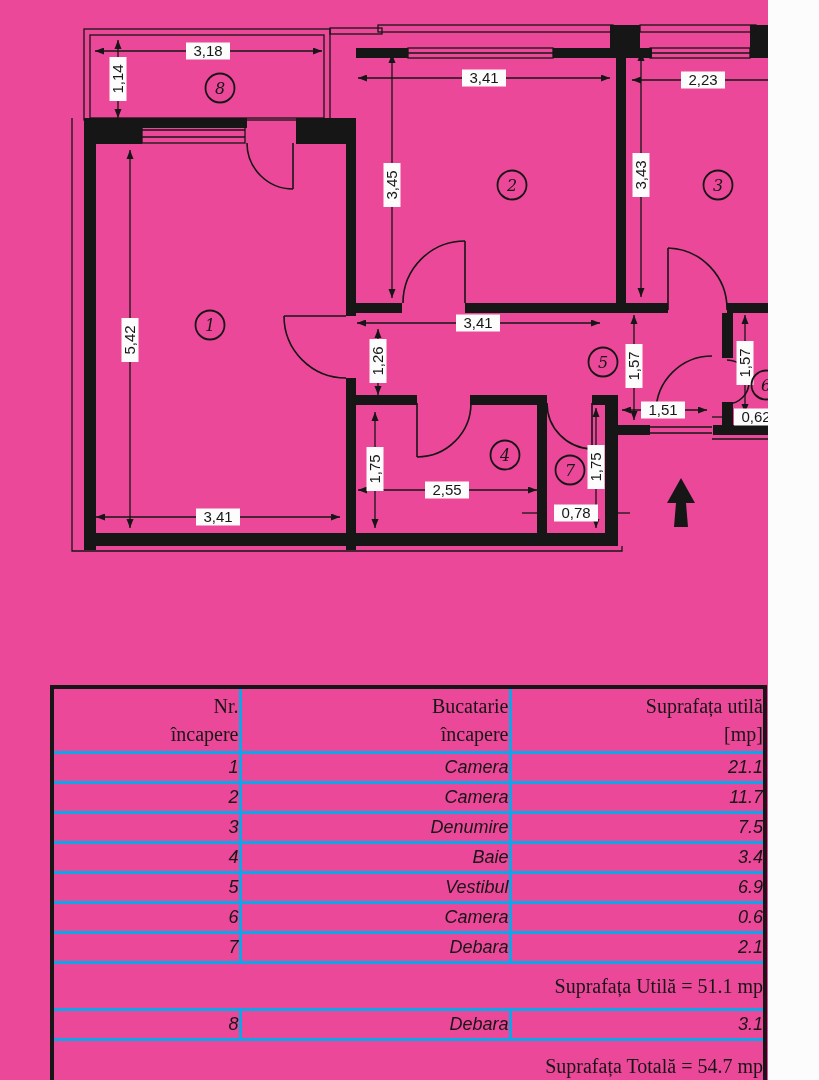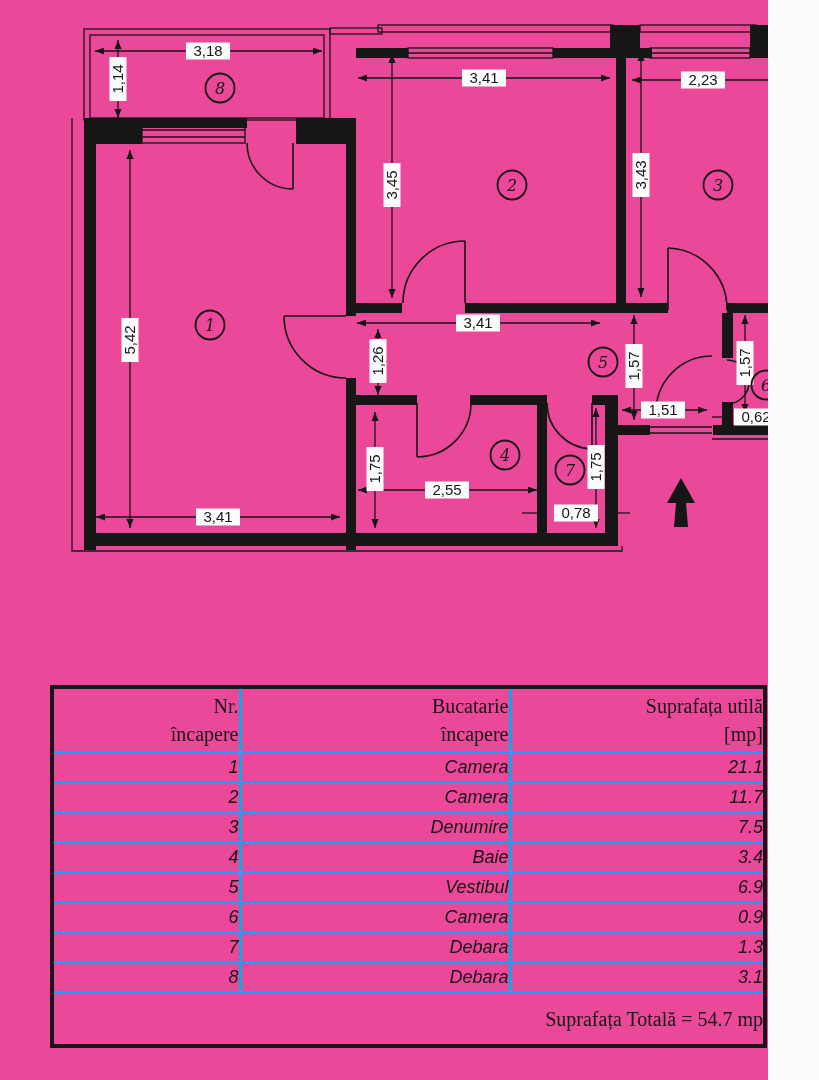--- a/index.html
+++ b/index.html
@@ -307,26 +307,29 @@
       <td class="d">3.4</td>
     </tr>
     <tr>
       <td class="d">5</td>
       <td class="d">Vestibul</td>
       <td class="d">6.9</td>
     </tr>
     <tr>
       <td class="d">6</td>
       <td class="d">Camera</td>
-      <td class="d">0.9</td>
+      <td class="d">0.6</td>
     </tr>
     <tr>
       <td class="d">7</td>
       <td class="d">Debara</td>
-      <td class="d">1.3</td>
+      <td class="d">2.1</td>
+    </tr>
+    <tr>
+      <td class="m" colspan="3">Suprafața Utilă = 51.1 mp</td>
     </tr>
     <tr>
       <td class="d">8</td>
       <td class="d">Debara</td>
       <td class="d">3.1</td>
     </tr>
     <tr>
       <td class="m" colspan="3" style="height:50px">Suprafața Totală = 54.7 mp</td>
     </tr>
   </tbody>

